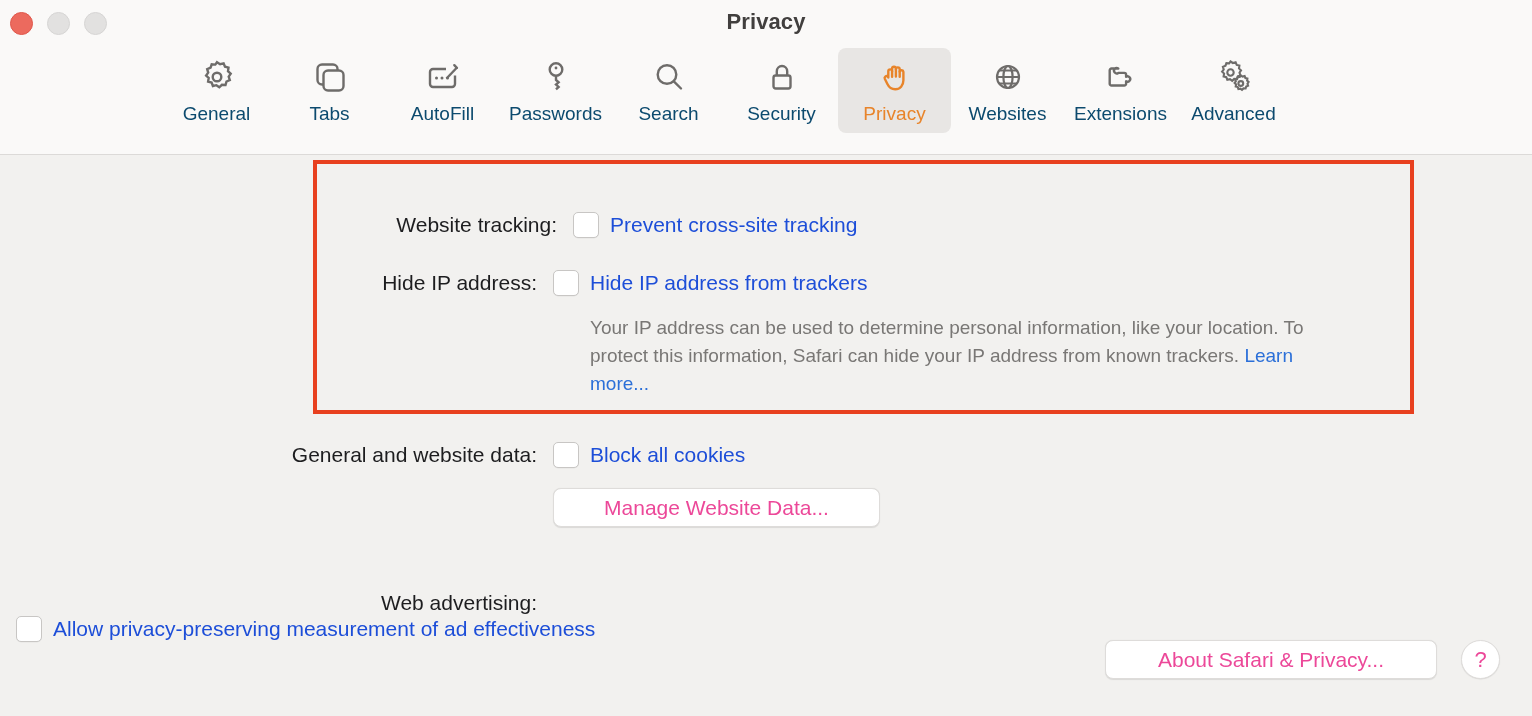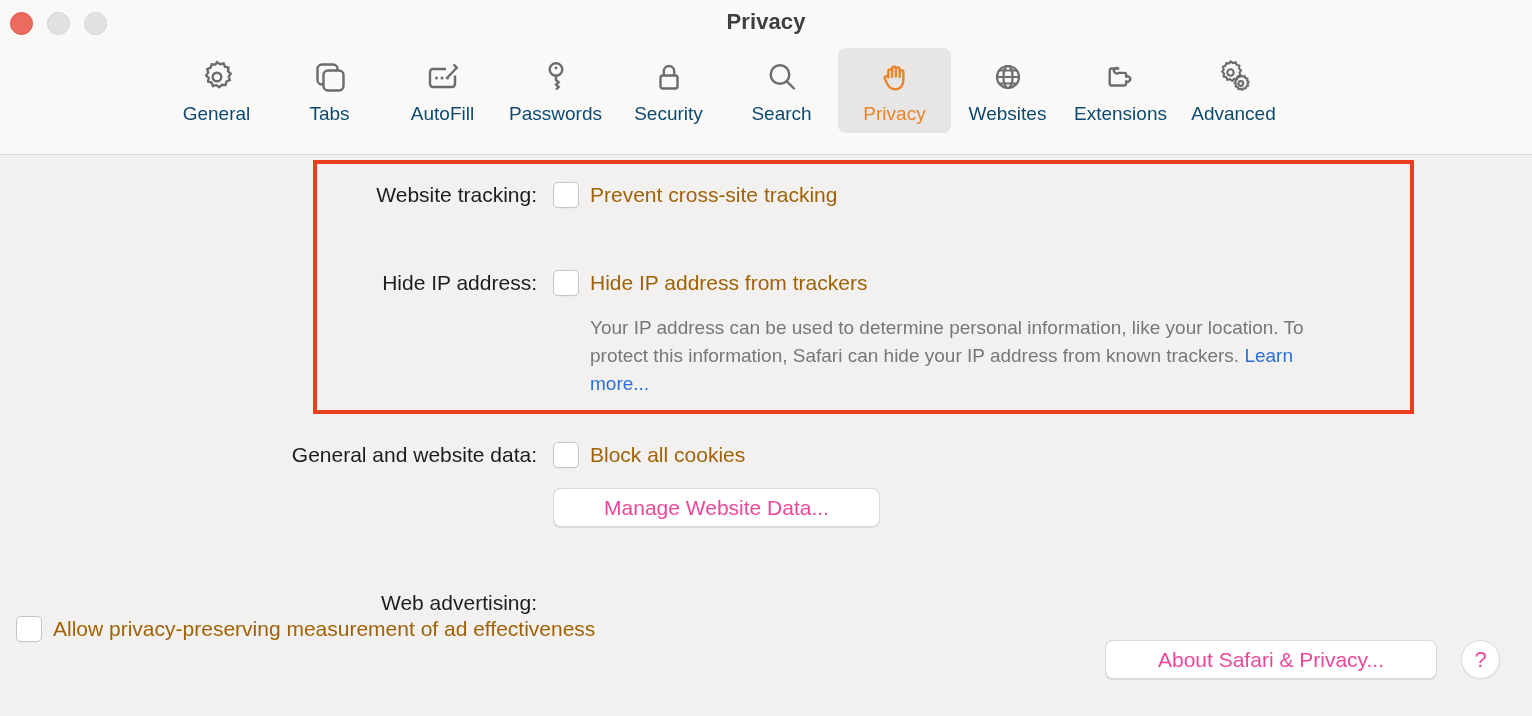--- a/index.html
+++ b/index.html
@@ -134,27 +134,27 @@
     height: 26px;
     border: 1px solid #c8c6c4;
     border-radius: 5px;
     background: #ffffff;
     box-shadow: 0 0.5px 0.5px rgba(0,0,0,0.06);
     flex: none;
   }
 
   .checkbox-label {
     font-size: 21px;
-    color: #a16207;
+    color: #1d4ed8;
     white-space: nowrap;
     line-height: 26px;
   }
 
   
-  #row-website-tracking { left: 0; top: 26px; }
+  #row-website-tracking { left: 0; top: 56px; padding-left: 20px; }
   #row-hide-ip          { left: 0; top: 114px; }
   #row-cookies          { left: 0; top: 286px; }
   #row-web-advertising  { left: 0; top: 434px; flex-direction: column; }
 
   .label-col {
     width: 537px;
     padding-right: 0;
   }
 
   .control-col {
@@ -274,35 +274,35 @@
           <circle cx="21" cy="12" r="1.4" fill="currentColor" stroke="none"></circle>
           <path d="M21 19.8 v4.2 l2.6 2.3 -2.6 2.3 2.6 2.3 -2.6 2.4"></path>
         </svg>
       </span>
       <span class="tab-label">Passwords</span>
     </div>
 
     <div class="tab">
       <span class="tab-icon">
         <svg width="42" height="42" viewBox="0 0 42 42" fill="none" stroke="currentColor" stroke-width="2.4">
+          <circle cx="19" cy="18.5" r="9.3"></circle>
+          <path d="M25.8 25.4 L33 32.5" stroke-linecap="round"></path>
+        </svg>
+      </span>
+      <span class="tab-label">Search</span>
+    </div>
+
+    <div class="tab">
+      <span class="tab-icon">
+        <svg width="42" height="42" viewBox="0 0 42 42" fill="none" stroke="currentColor" stroke-width="2.4">
           <rect x="12.5" y="19.5" width="17" height="13" rx="2.2"></rect>
           <path d="M15.8 19.5 v-4.3 a5.2 5.2 0 0 1 10.4 0 v4.3"></path>
         </svg>
       </span>
       <span class="tab-label">Security</span>
-    </div>
-
-    <div class="tab">
-      <span class="tab-icon">
-        <svg width="42" height="42" viewBox="0 0 42 42" fill="none" stroke="currentColor" stroke-width="2.4">
-          <circle cx="19" cy="18.5" r="9.3"></circle>
-          <path d="M25.8 25.4 L33 32.5" stroke-linecap="round"></path>
-        </svg>
-      </span>
-      <span class="tab-label">Search</span>
     </div>
 
     <div class="tab selected">
       <span class="tab-icon">
         <svg width="42" height="42" viewBox="0 0 42 42" fill="none" stroke="currentColor" stroke-width="2.4" stroke-linecap="round" stroke-linejoin="round">
           <path d="M14.3 21.5 v-6.2 a1.9 1.9 0 0 1 3.8 0 v-2.6 a1.9 1.9 0 0 1 3.8 0 v0.6 a1.9 1.9 0 0 1 3.8 0 v2.2 a1.9 1.9 0 0 1 3.7 0.4 v8.3 c0 5.2 -3.3 9.1 -8.2 9.1 -4.0 0 -6.3 -2.2 -7.8 -5.3 l-2.6 -5.2 a1.9 1.9 0 0 1 3.1 -2.1 z"></path>
           <path d="M18.1 15.3 v5.4 M21.9 13.3 v7.2 M25.7 15.5 v5.3"></path>
         </svg>
       </span>
       <span class="tab-label">Privacy</span>

